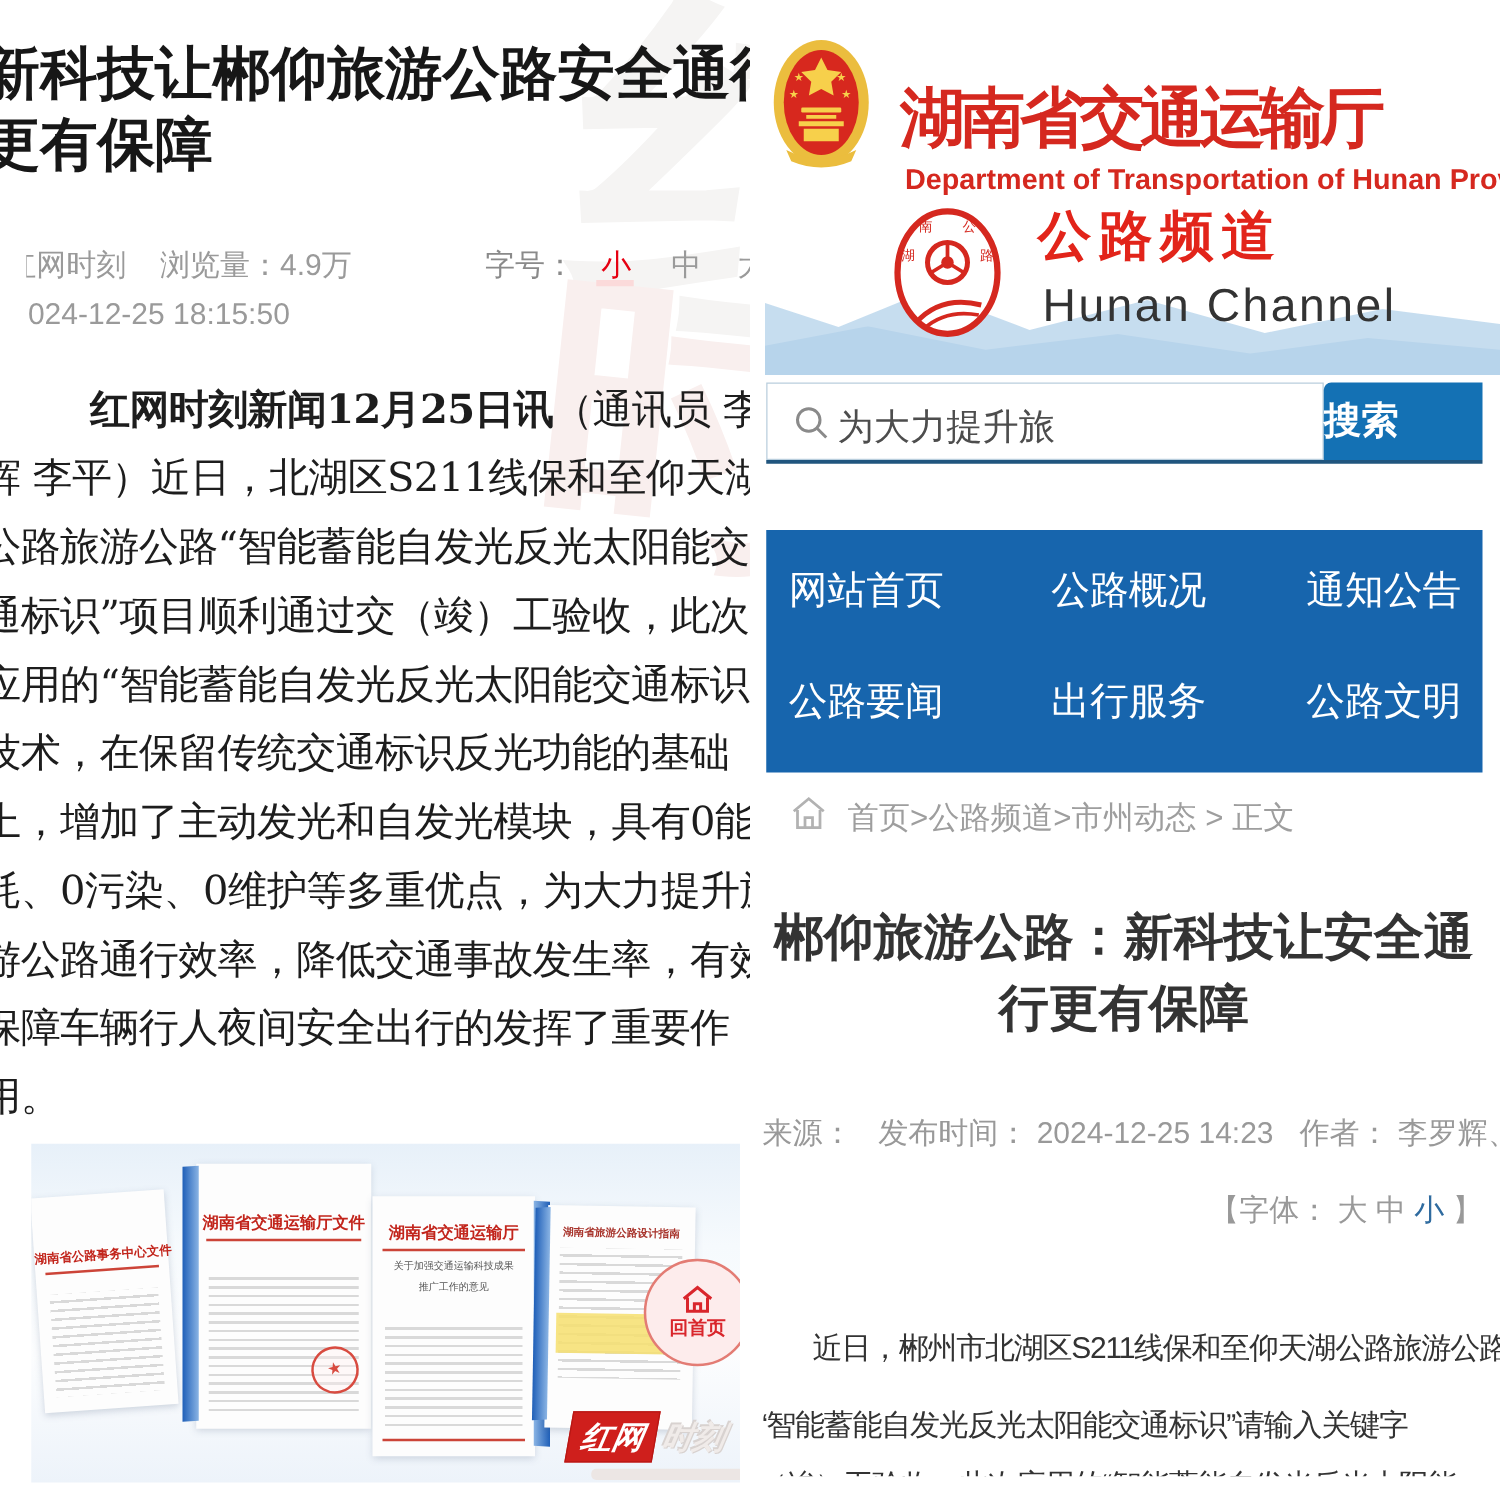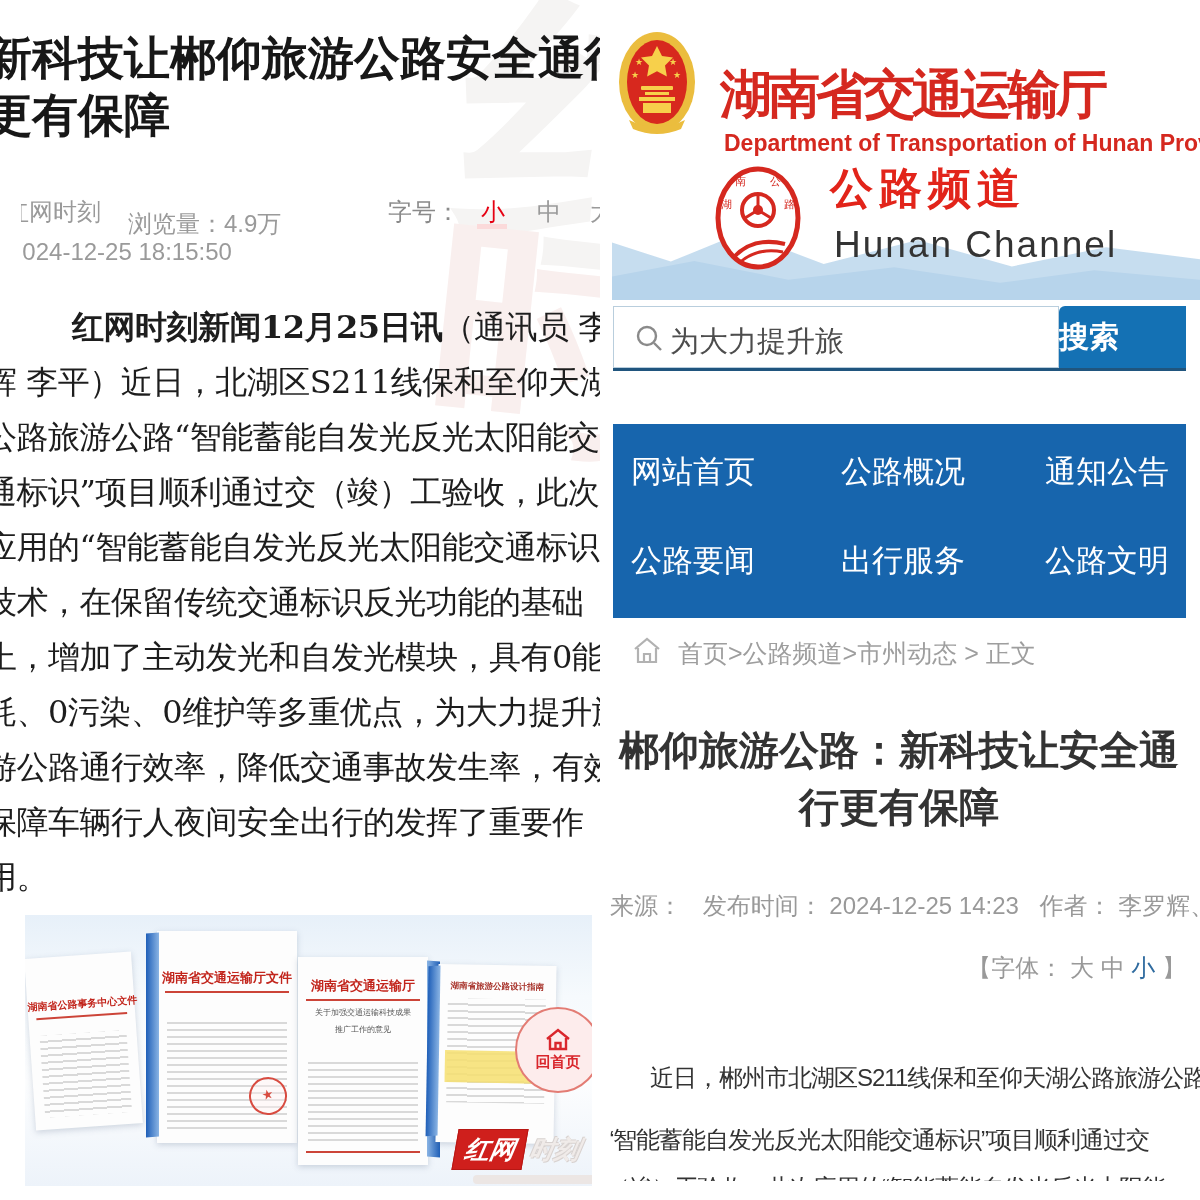--- a/index.html
+++ b/index.html
@@ -11,21 +11,21 @@
 
   
   .wm{position:absolute;font-weight:bold;z-index:0;pointer-events:none;font-family:"DejaVu Serif",serif;}
   #wm1{left:462px;top:-60px;font-size:300px;color:#f5f4f3;transform:rotate(6deg);}
   #wm2{left:430px;top:170px;font-size:250px;color:#f9efee;transform:rotate(6deg);}
   #left-title{position:absolute;left:-14px;top:30px;width:660px;z-index:1;
       font-weight:bold;font-size:46px;line-height:57px;color:#171717;white-space:pre-line;}
   #left-meta{position:absolute;top:196px;left:0;width:600px;height:30px;z-index:1;font-size:24px;color:#9a9a9a;}
   .lclip{position:absolute;left:21px;top:0;width:110px;height:30px;overflow:hidden;}
   .lclip>span{position:relative;left:-16px;white-space:nowrap;}
-  #views{position:absolute;left:128px;top:12px;white-space:nowrap;}
+  #views{position:absolute;left:128px;top:0;white-space:nowrap;}
   #fs-label{position:absolute;left:388px;top:0;color:#8a8a8a;}
   #fs-small{position:absolute;left:481px;top:0;color:#e60012;}
   #fs-small-bar{position:absolute;left:477px;top:28px;width:30px;height:5px;background:#fbdada;}
   #fs-medium{position:absolute;left:537px;top:0;color:#9a9a9a;}
   #fs-large{position:absolute;left:590px;top:0;color:#9a9a9a;}
   #left-date{position:absolute;top:238px;left:23px;width:230px;height:30px;overflow:hidden;
       font-size:24px;color:#9a9a9a;z-index:1;}
   #left-date>span{position:relative;left:-14px;white-space:nowrap;}
   #left-body{position:absolute;left:-15px;top:300px;width:680px;z-index:1;
       font-family:"DejaVu Serif","Liberation Serif",serif;font-size:32px;letter-spacing:-0.5px;
@@ -282,17 +282,17 @@
 
   <div id="r-fontrow">
     <span>【字体：</span>
     <span>大</span>
     <span>中</span>
     <span class="blue">小</span>
     <span>】</span>
   </div>
 
   <div class="rbl" id="rbl0">近日，郴州市北湖区S211线保和至仰天湖公路旅游公路</div>
-  <div class="rbl" id="rbl1">“智能蓄能自发光反光太阳能交通标识”项目顺利通过交</div>
+  <div class="rbl" id="rbl1">“智能蓄能自发光反光太阳能交通标识”请输入关键字</div>
   <div id="rbl2-clip">
     <div class="rbl">（竣）工验收，此次应用的“智能蓄能自发光反光太阳能</div>
   </div>
 </div>
 
 </body></html>

